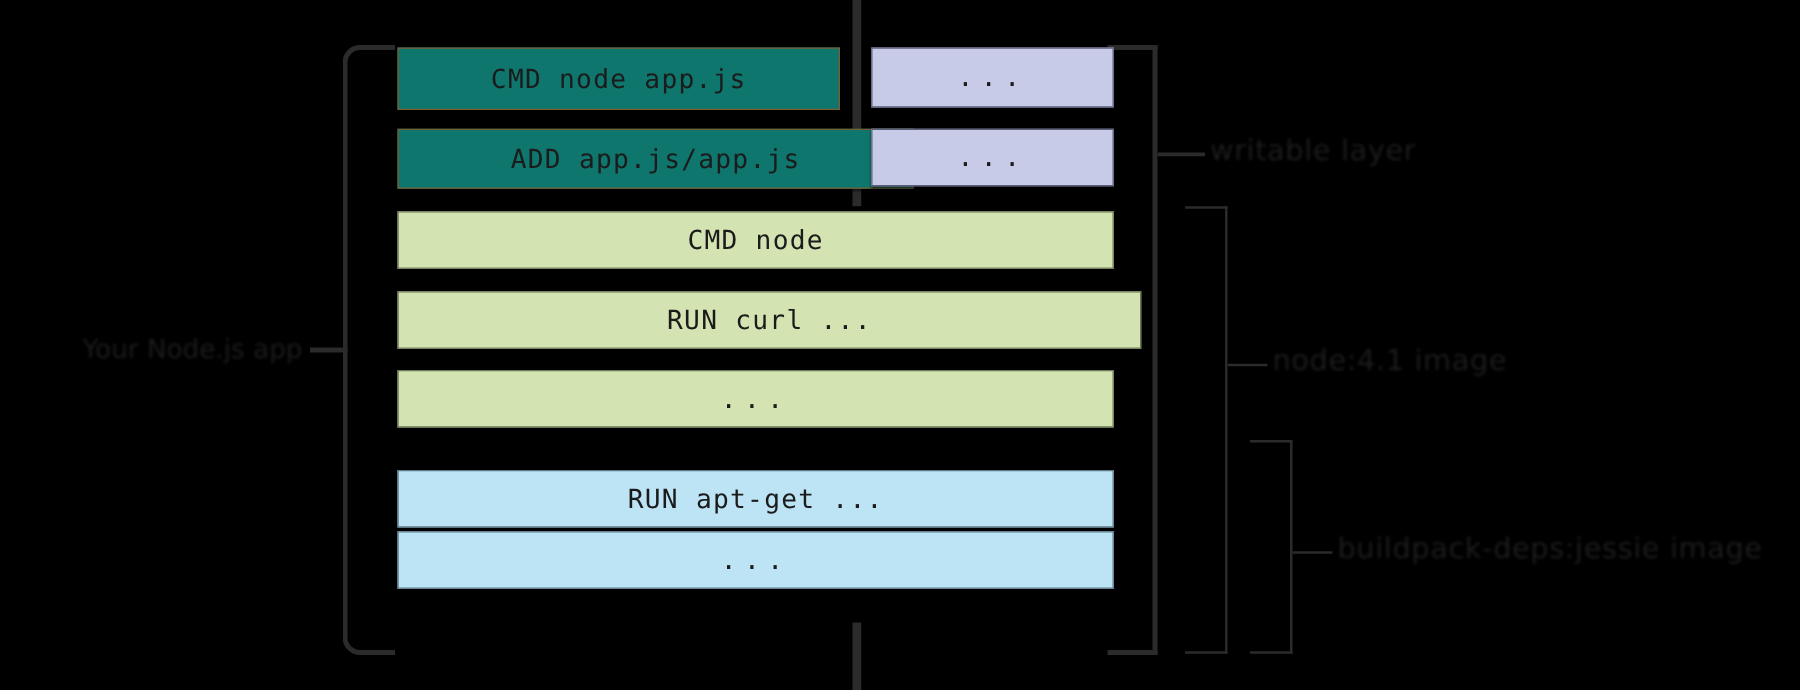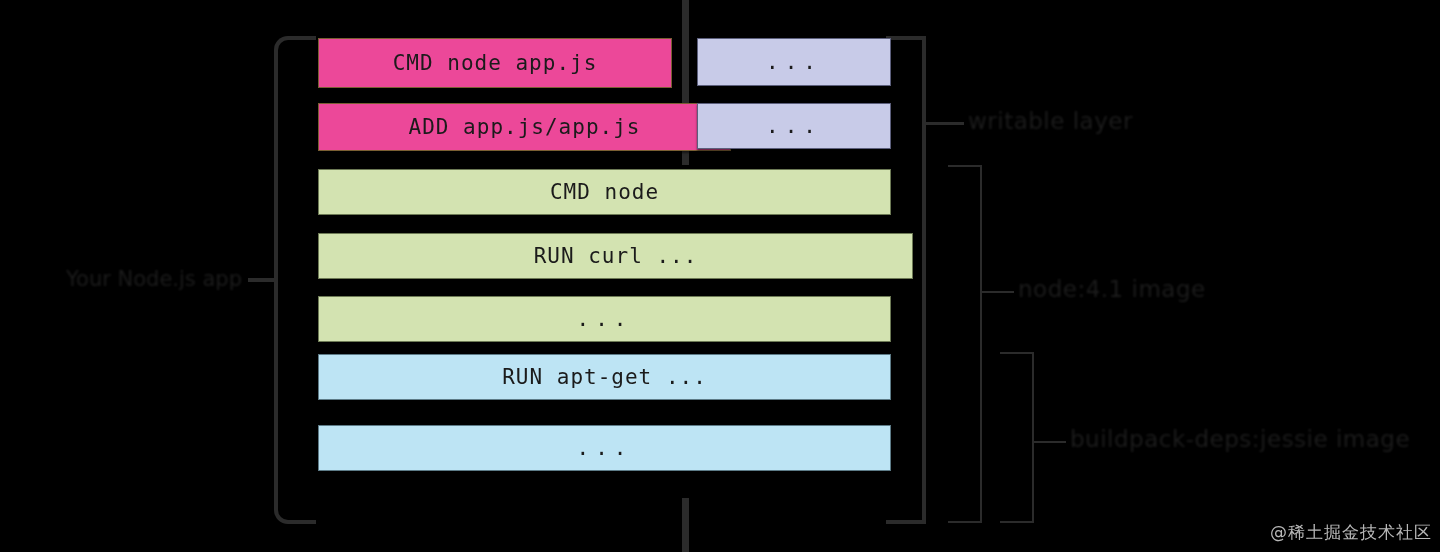--- a/index.html
+++ b/index.html
@@ -13,21 +13,21 @@
     position:absolute;
     box-sizing:border-box;
     border:1px solid #6b5a44;
     display:flex;align-items:center;justify-content:center;
     font-family:"DejaVu Sans Mono","Liberation Mono",monospace;
     font-size:21px;
     letter-spacing:1px;
     color:#1b1b1b;
     box-shadow:0 2px 2px rgba(0,0,0,.55);
   }
-  .layer.orange{background:#ec4899;border-color:#7a5f33;justify-content:center;}
+  .layer.orange{background:#0f766e;border-color:#7a5f33;justify-content:center;}
   .layer.purple{background:#c8cbe8;border-color:#5c5f7c;}
   .layer.green {background:#d3e3b1;border-color:#6d7a55;text-align:right;}
   .layer.blue  {background:#bde4f4;border-color:#5d7b87;}
 
   .dots{letter-spacing:6px;font-size:21px;}
 
   
   .brace-left{
     position:absolute;
     border:4px solid #2b2b2b;
@@ -144,31 +144,30 @@
   </div>
 
   <div class="layer green" style="left:318px;top:233px;width:595px;height:46px;">
     <span>RUN curl ...</span>
   </div>
 
   <div class="layer green" style="left:318px;top:296px;width:573px;height:46px;">
     <span class="dots">...</span>
   </div>
 
-  <div class="layer blue" style="left:318px;top:354px;width:573px;height:46px;">
+  <div class="layer blue" style="left:318px;top:376px;width:573px;height:46px;">
     <span>RUN apt-get ...</span>
   </div>
 
   <div class="layer blue" style="left:318px;top:425px;width:573px;height:46px;">
     <span class="dots">...</span>
   </div>
 
   <div class="label-left" style="left:0px;top:267px;width:242px;">Your Node.js app</div>
 
   <div class="side-label" style="left:968px;top:108px;">writable layer</div>
 
   <div class="side-label" style="left:1018px;top:276px;">node:4.1 image</div>
 
   <div class="side-label" style="left:1070px;top:426px;">buildpack-deps:jessie image</div>
 
-  <div class="watermark">@稀土掘金技术社区</div>
 
 </div>
 
 </body></html>

